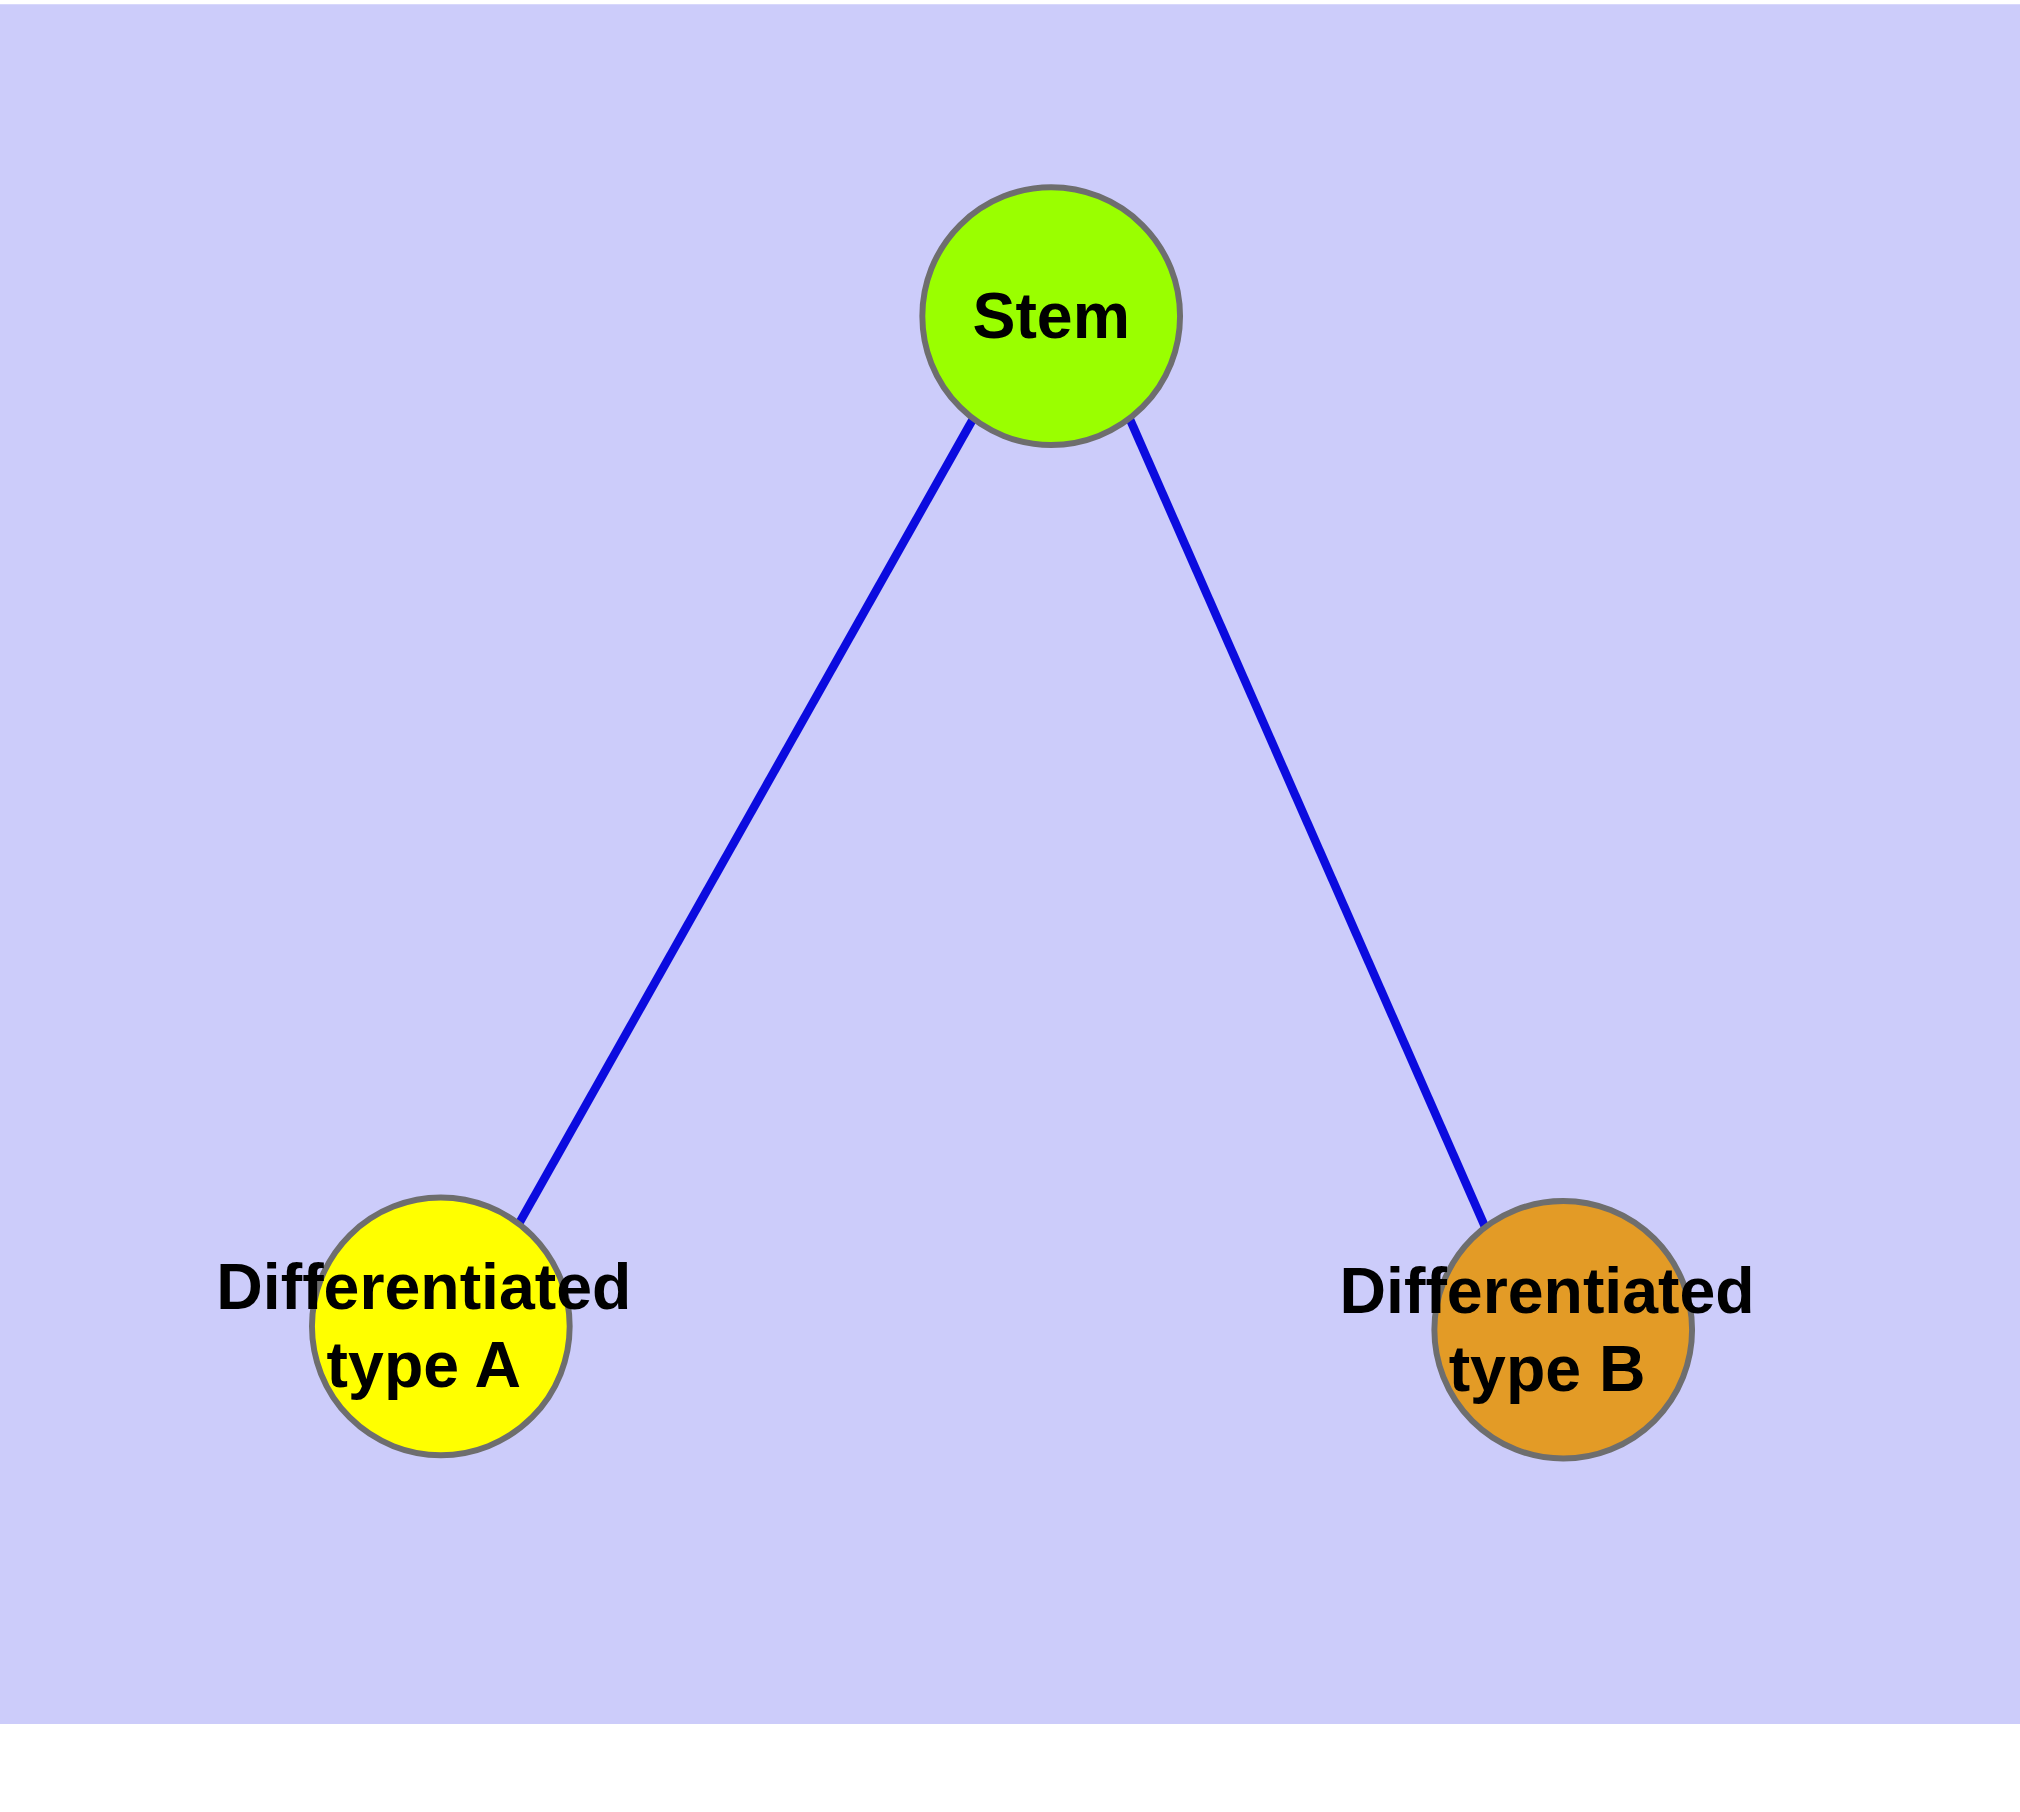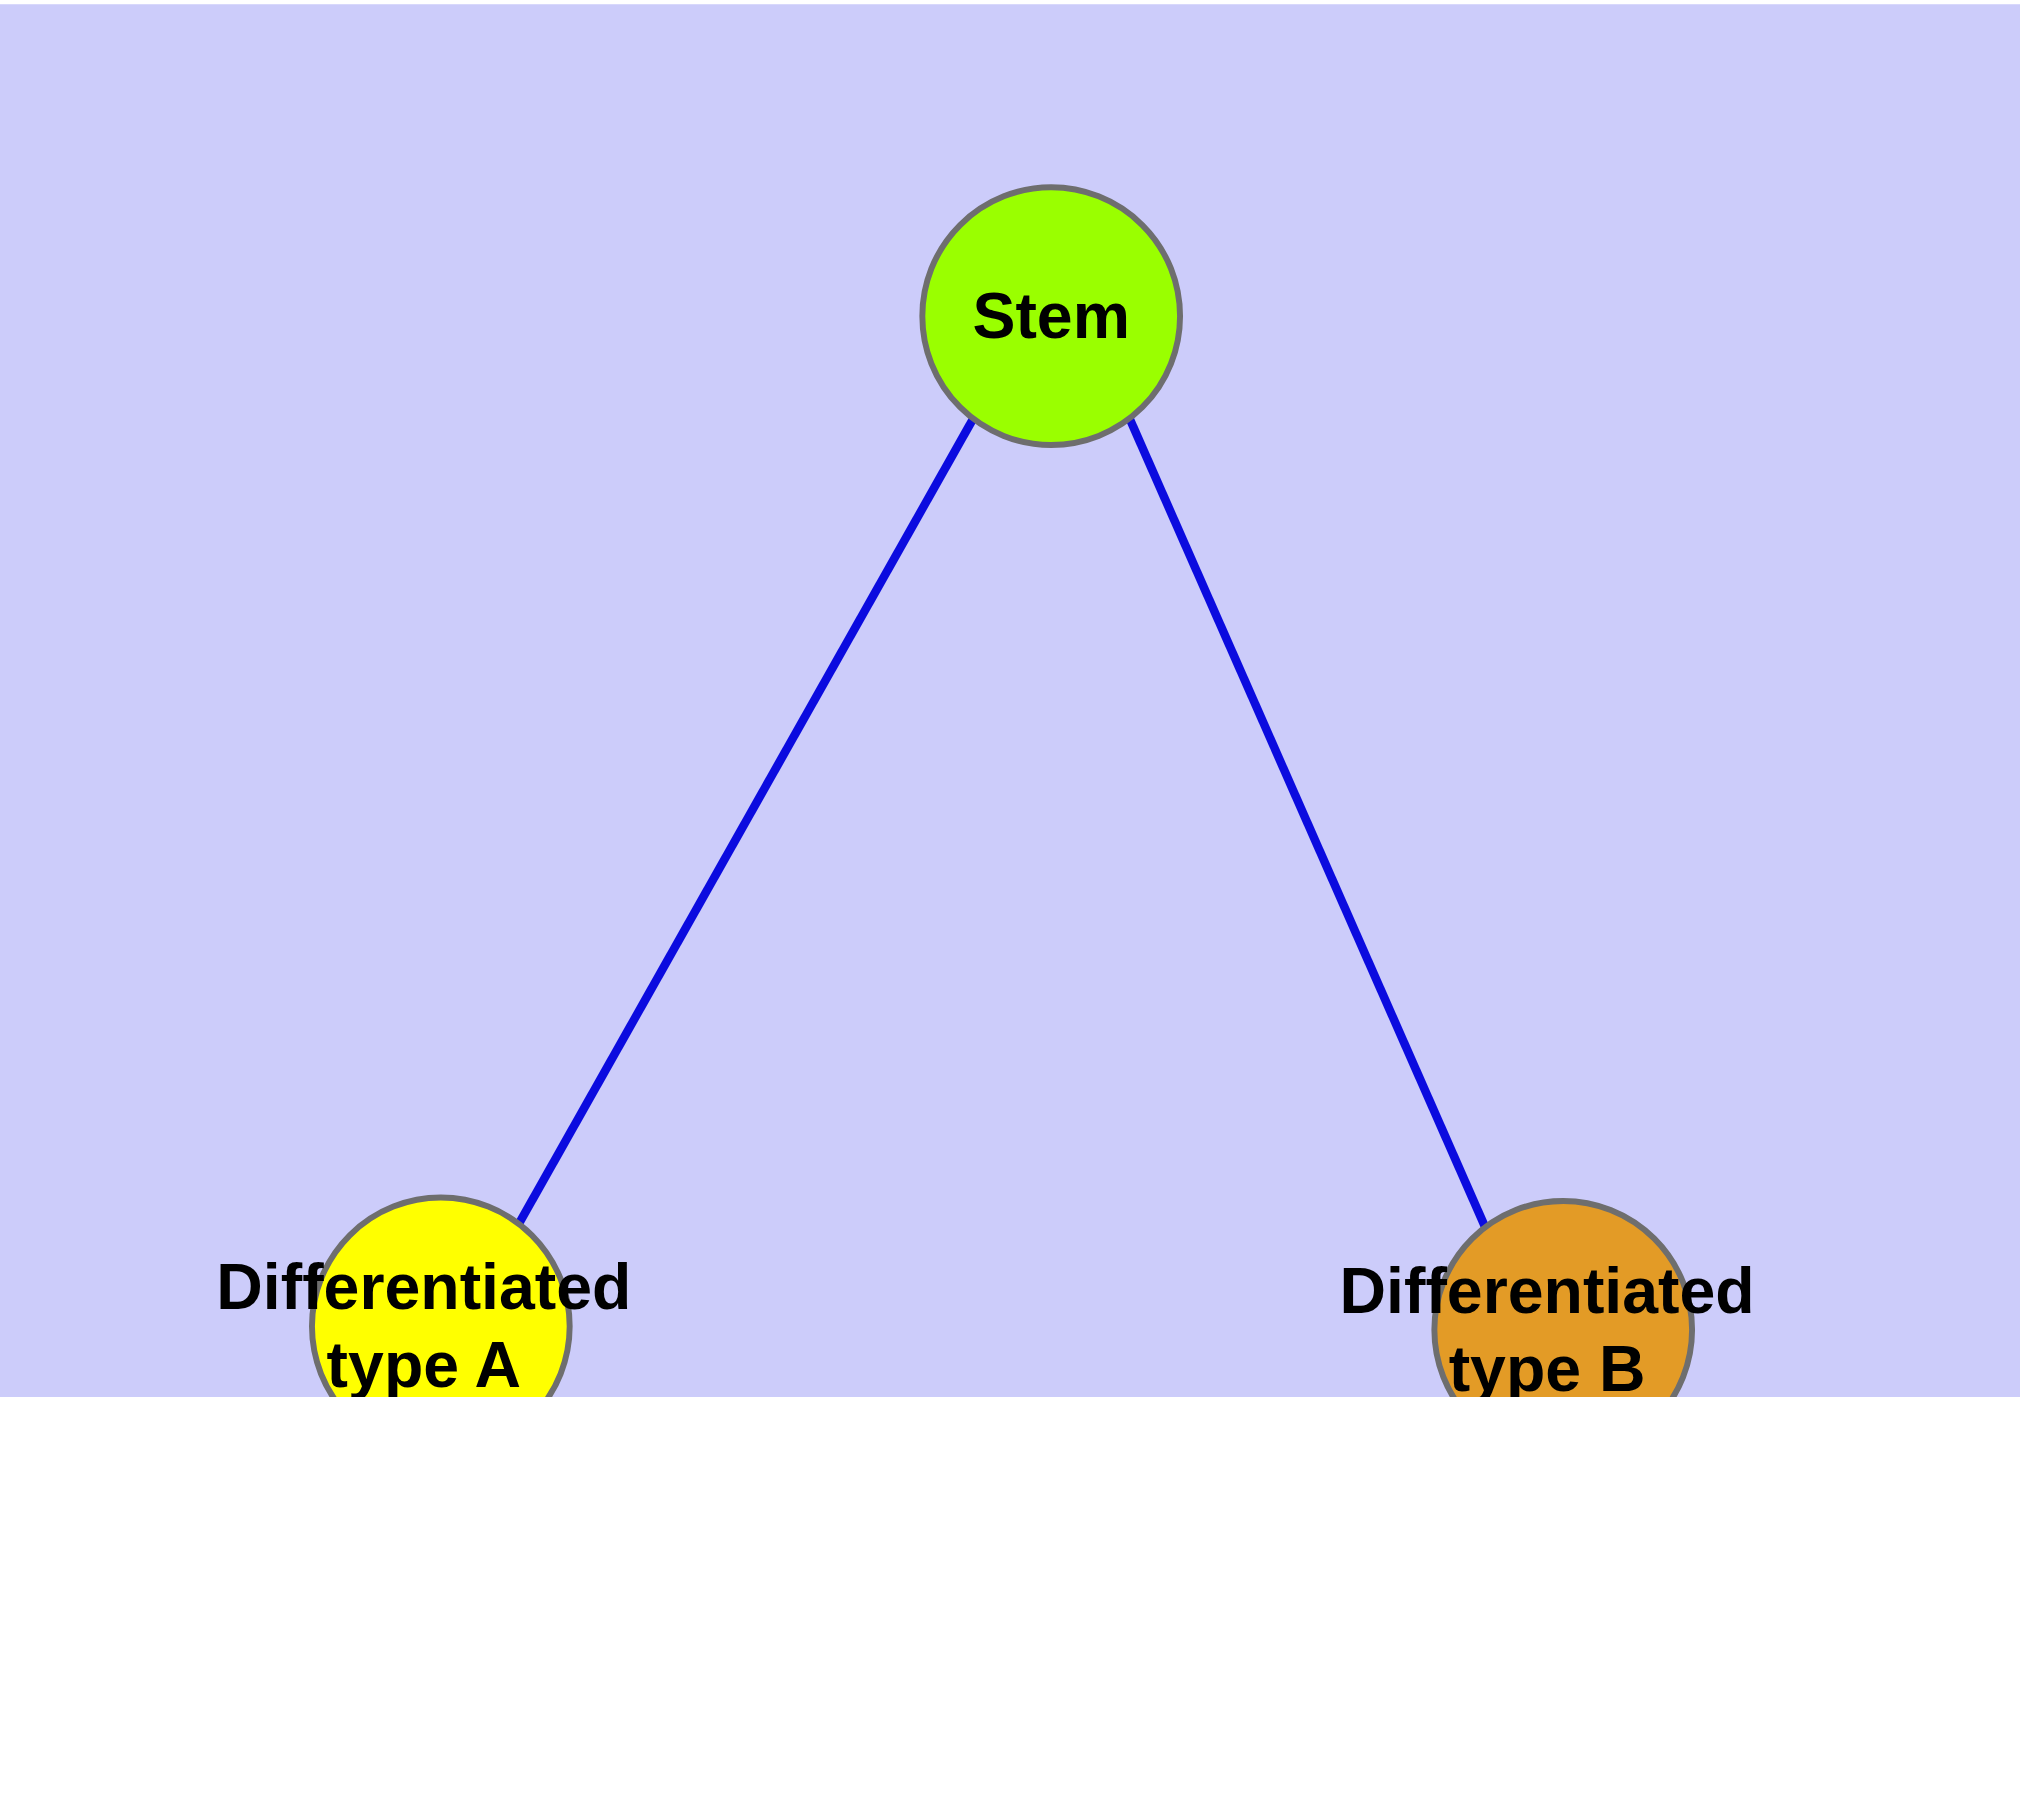--- a/index.html
+++ b/index.html
@@ -4,21 +4,21 @@
 <title>Cell differentiation graph</title>
 <style>
   html, body {
     margin: 0;
     padding: 0;
     background: #ffffff;
   }
   #canvas {
     position: relative;
     width: 2021px;
-    height: 1397px;
+    height: 1724px;
     background: #ffffff;
     overflow: hidden;
   }
   #graph-svg {
     position: absolute;
     left: 0;
     top: 0;
     width: 2021px;
     height: 1812px;
     display: block;

